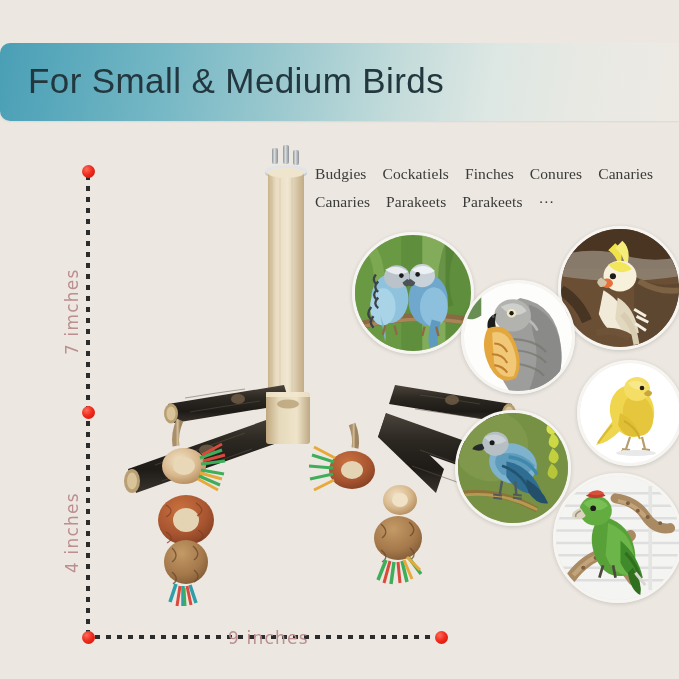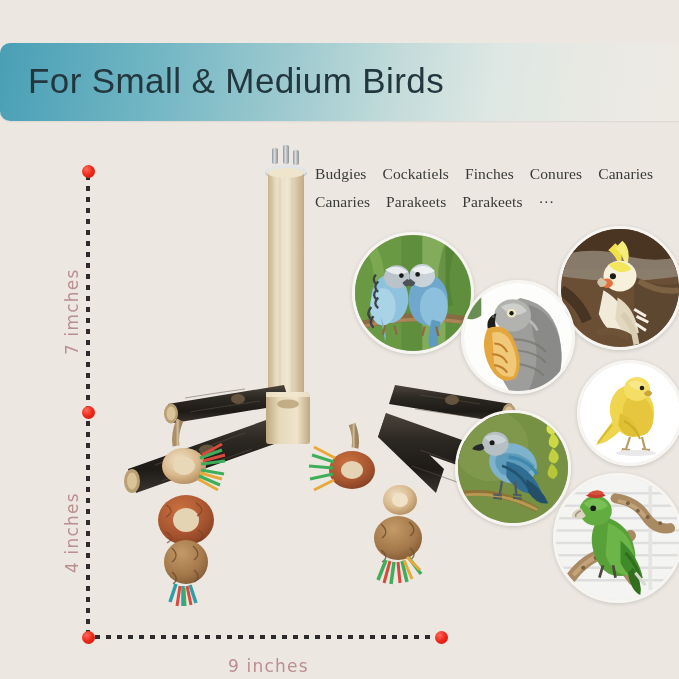--- a/index.html
+++ b/index.html
@@ -156,21 +156,21 @@
   <div class="dotline-v" style="left:86px; top:418px; height:220px;"></div>
   <div class="dotline-h" style="left:92px; top:635px; width:350px;"></div>
 
   <div class="reddot" style="left:82px; top:165px;"></div>
   <div class="reddot" style="left:82px; top:406px;"></div>
   <div class="reddot" style="left:82px; top:631px;"></div>
   <div class="reddot" style="left:435px; top:631px;"></div>
 
   <div class="dim-label-v" style="left:62px; top:355px;">7 imches</div>
   <div class="dim-label-v" style="left:62px; top:573px;">4 inches</div>
-  <div class="dim-label-h" style="left:228px; top:656px;">9 inches</div>
+  <div class="dim-label-h" style="left:228px; top:628px;">9 inches</div>
 
   <svg class="product" viewBox="0 0 679 679">
     <defs>
       <linearGradient id="dowel" x1="0" y1="0" x2="1" y2="0">
         <stop offset="0%" stop-color="#c9b38c"></stop>
         <stop offset="22%" stop-color="#e8dcc2"></stop>
         <stop offset="55%" stop-color="#f0e7d2"></stop>
         <stop offset="100%" stop-color="#c2ab84"></stop>
       </linearGradient>
       <linearGradient id="hub" x1="0" y1="0" x2="1" y2="0">

